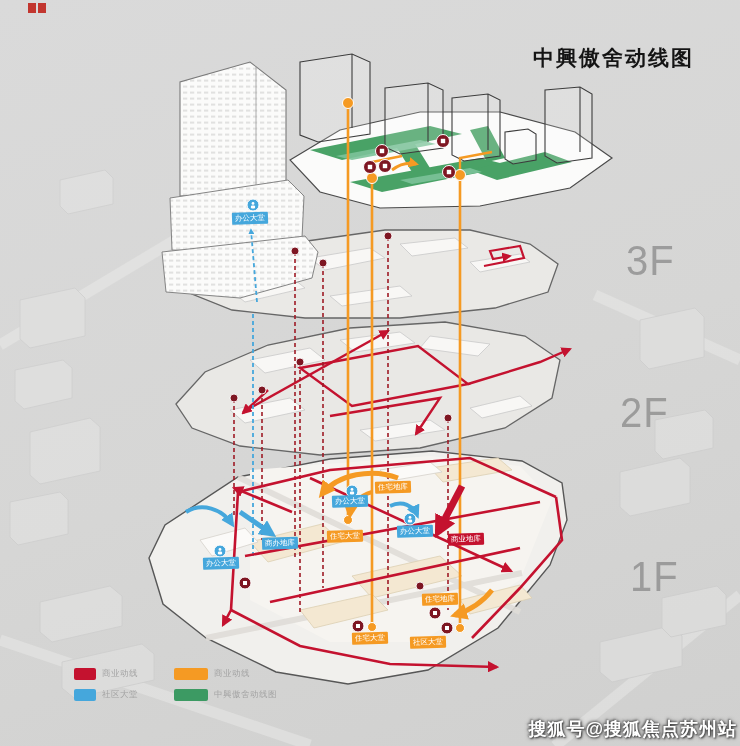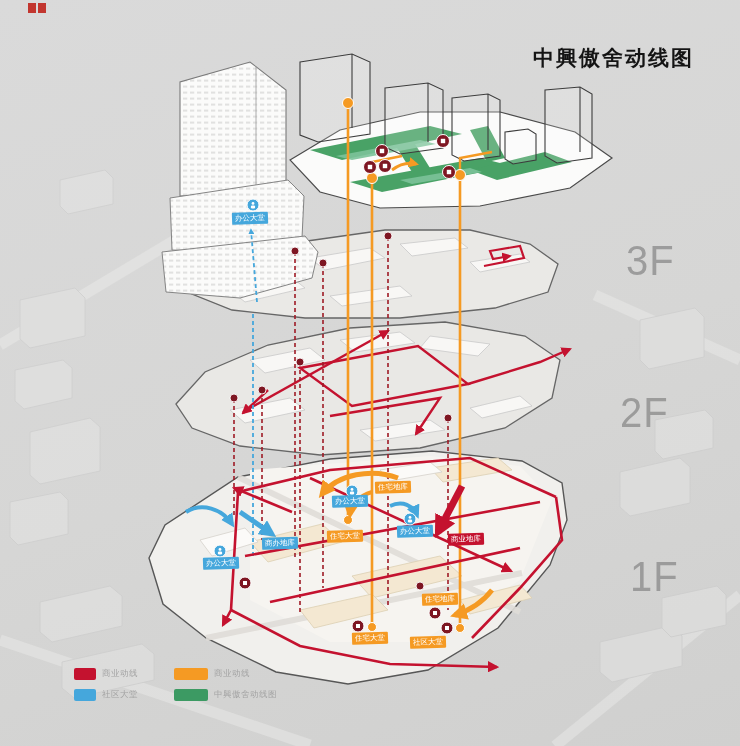--- a/index.html
+++ b/index.html
@@ -342,13 +342,14 @@
     <div class="legend-item">
       <span class="sw" style="background: rgb(69, 167, 220);"></span>
       <span class="lg">社区大堂</span>
     </div>
     <div class="legend-item">
       <span class="sw" style="background: rgb(60, 154, 99);"></span>
       <span class="lg">中興傲舍动线图</span>
     </div>
   </div>
 
+  <div class="watermark">搜狐号@搜狐焦点苏州站</div>
 </div>
 
 </body></html>

